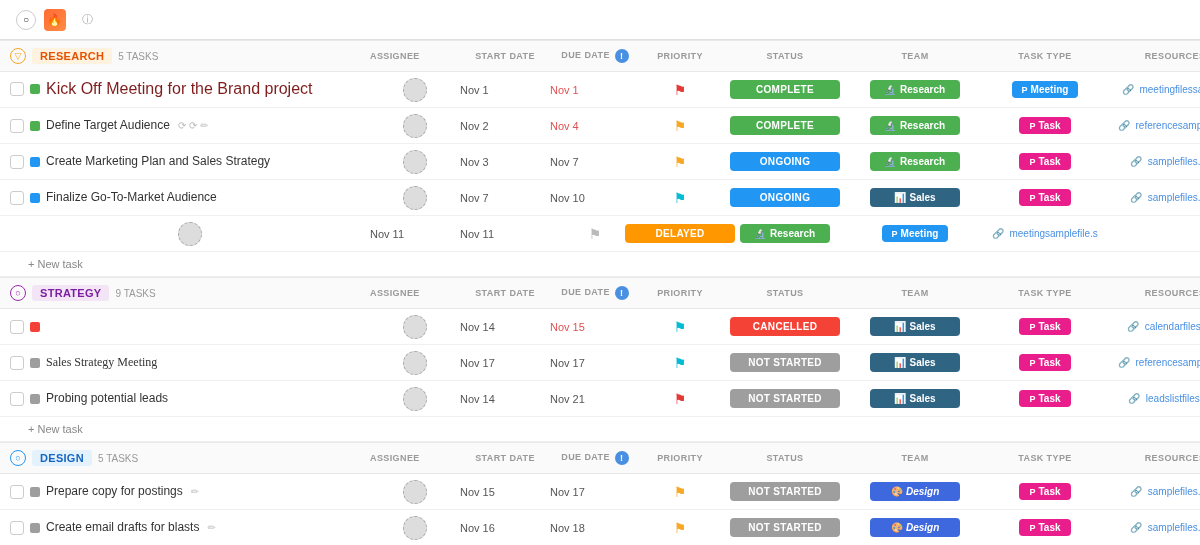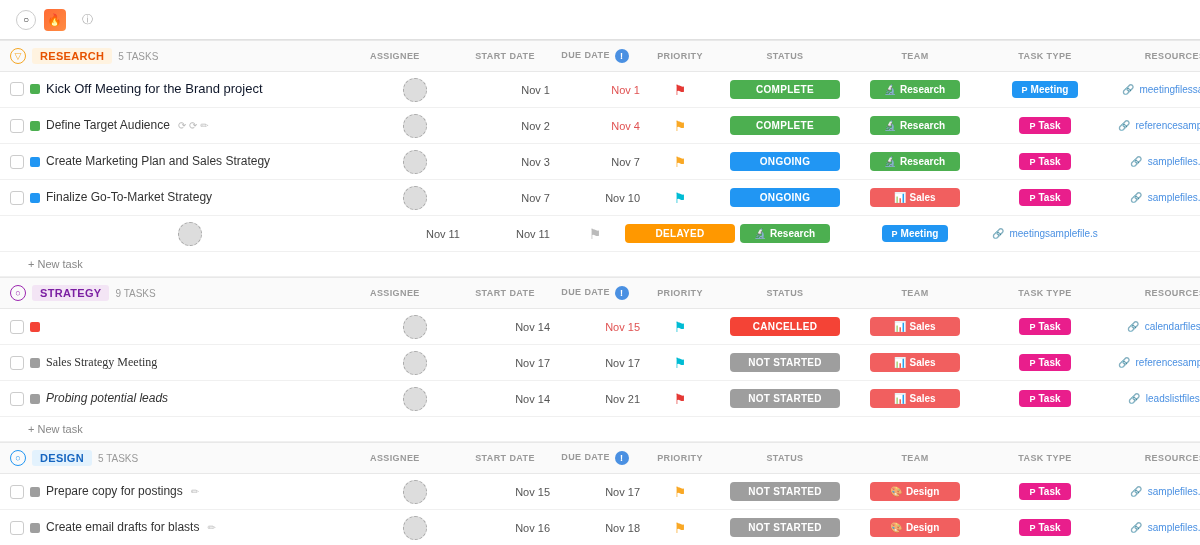--- a/index.html
+++ b/index.html
@@ -47,43 +47,43 @@
       padding: 0 10px;
       min-height: 36px;
       border-bottom: 1px solid #f0f0f0;
     }
     
     .task-name-cell { display: flex; align-items: center; gap: 6px; padding: 4px 0; }
     .task-checkbox { width: 14px; height: 14px; border: 1.5px solid #ccc; border-radius: 3px; flex-shrink: 0; cursor: pointer; }
     .task-color-dot { width: 10px; height: 10px; border-radius: 2px; flex-shrink: 0; }
     .task-name-text { font-size: 12px; color: #333; line-height: 1.3; }
     
-    .date-cell { font-size: 11px; color: #555; text-align: right; }
+    .date-cell { font-size: 11px; color: #555; text-align: left; }
     
     .priority-cell { display: flex; justify-content: center; align-items: center; }
     
     .status-cell { display: flex; justify-content: center; align-items: center; }
     .status-badge {
       padding: 4px 10px; border-radius: 4px; font-size: 10px; font-weight: 700;
       text-align: center; min-width: 110px; color: #fff; text-transform: uppercase; letter-spacing: 0.3px;
     }
     .status-complete { background: #4caf50; }
     .status-ongoing { background: #2196f3; }
     .status-delayed { background: #ff9800; }
     .status-cancelled { background: #f44336; }
     .status-not-started { background: #9e9e9e; }
     
     .team-cell { display: flex; justify-content: center; }
     .team-badge {
       padding: 4px 10px; border-radius: 4px; font-size: 10px; font-weight: 600;
       text-align: center; min-width: 90px; color: #fff;
     }
     .team-research { background: #4caf50; }
-    .team-sales { background: #ef4444; opacity: 0.85; }
-    .team-design { background: #ef4444; opacity: 0.85; }
+    .team-sales { background: #0c4a6e; opacity: 0.85; }
+    .team-design { background: #1d4ed8; opacity: 0.85; font-style: italic; }
     
     .task-type-cell { display: flex; justify-content: center; }
     .task-type-badge {
       padding: 3px 10px; border-radius: 4px; font-size: 10px; font-weight: 600;
       background: #e91e8c; color: #fff; display: flex; align-items: center; gap: 3px;
     }
     
     .resources-cell { font-size: 10px; color: #4a90e2; text-align: center; overflow: hidden; text-overflow: ellipsis; white-space: nowrap; }
     
     .new-task-row {
@@ -138,21 +138,21 @@
     <div class="col-header">TEAM</div>
     <div class="col-header">TASK TYPE</div>
     <div class="col-header">RESOURCES</div>
 
     <div class="col-header"></div>
   </div>
         <div class="task-row">
       <div class="task-name-cell">
         <div class="task-checkbox" style="width:14px;height:14px;border:1.5px solid #ccc;border-radius:3px;flex-shrink:0;"></div>
         <div class="task-color-dot" style="width:10px;height:10px;border-radius:2px;background:#4caf50;flex-shrink:0;"></div>
-        <span class="task-name-text" style="font-size:13px;color:#0f172a;">Kick Off Meeting for the Brand project</span>
+        <span class="task-name-text" style="font-size:16px;color:#7f1d1d;">Kick Off Meeting for the Brand project</span>
 
       </div>
       <div class="date-cell" style="display:flex;justify-content:center;">
         <div style="width:24px;height:24px;border-radius:50%;background:#ddd;border:1px dashed #aaa;"></div>
       </div>
       <div class="date-cell">Nov 1</div>
       <div class="date-cell" style="color:#e05252;font-weight:500;">Nov 1</div>
       <div class="priority-cell">
         <span style="color:#e53935;font-size:14px;">⚑</span>
       </div>
@@ -235,21 +235,21 @@
       <div class="resources-cell">
         <span style="color:#bbb;margin-right:2px;">🔗</span>
         <span style="color:#4a90e2;font-size:10px;">samplefiles.com</span>
       </div>
 
     </div>
         <div class="task-row">
       <div class="task-name-cell">
         <div class="task-checkbox" style="width:14px;height:14px;border:1.5px solid #ccc;border-radius:3px;flex-shrink:0;"></div>
         <div class="task-color-dot" style="width:10px;height:10px;border-radius:2px;background:#2196f3;flex-shrink:0;"></div>
-        <span class="task-name-text" style="font-size:12px;color:#333;">Finalize Go-To-Market Strategy</span>
+        <span class="task-name-text" style="font-size:12px;color:#333;">Finalize Go-To-Market Audience</span>
 
       </div>
       <div class="date-cell" style="display:flex;justify-content:center;">
         <div style="width:24px;height:24px;border-radius:50%;background:#ddd;border:1px dashed #aaa;"></div>
       </div>
       <div class="date-cell">Nov 7</div>
       <div class="date-cell" style="color:#555;">Nov 10</div>
       <div class="priority-cell">
         <span style="color:#00bcd4;font-size:14px;">⚑</span>
       </div>
@@ -381,21 +381,21 @@
       <div class="resources-cell">
         <span style="color:#bbb;margin-right:2px;">🔗</span>
         <span style="color:#4a90e2;font-size:10px;">referencesample.com</span>
       </div>
 
     </div>
         <div class="task-row">
       <div class="task-name-cell">
         <div class="task-checkbox" style="width:14px;height:14px;border:1.5px solid #ccc;border-radius:3px;flex-shrink:0;"></div>
         <div class="task-color-dot" style="width:10px;height:10px;border-radius:2px;background:#9e9e9e;flex-shrink:0;"></div>
-        <span class="task-name-text" style="font-size:12px;color:#333;font-style:italic;">Probing potential leads</span>
+        <span class="task-name-text" style="font-size:12px;color:#333;">Probing potential leads</span>
 
       </div>
       <div class="date-cell" style="display:flex;justify-content:center;">
         <div style="width:24px;height:24px;border-radius:50%;background:#ddd;border:1px dashed #aaa;"></div>
       </div>
       <div class="date-cell">Nov 14</div>
       <div class="date-cell" style="color:#555;">Nov 21</div>
       <div class="priority-cell">
         <span style="color:#e53935;font-size:14px;">⚑</span>
       </div>

